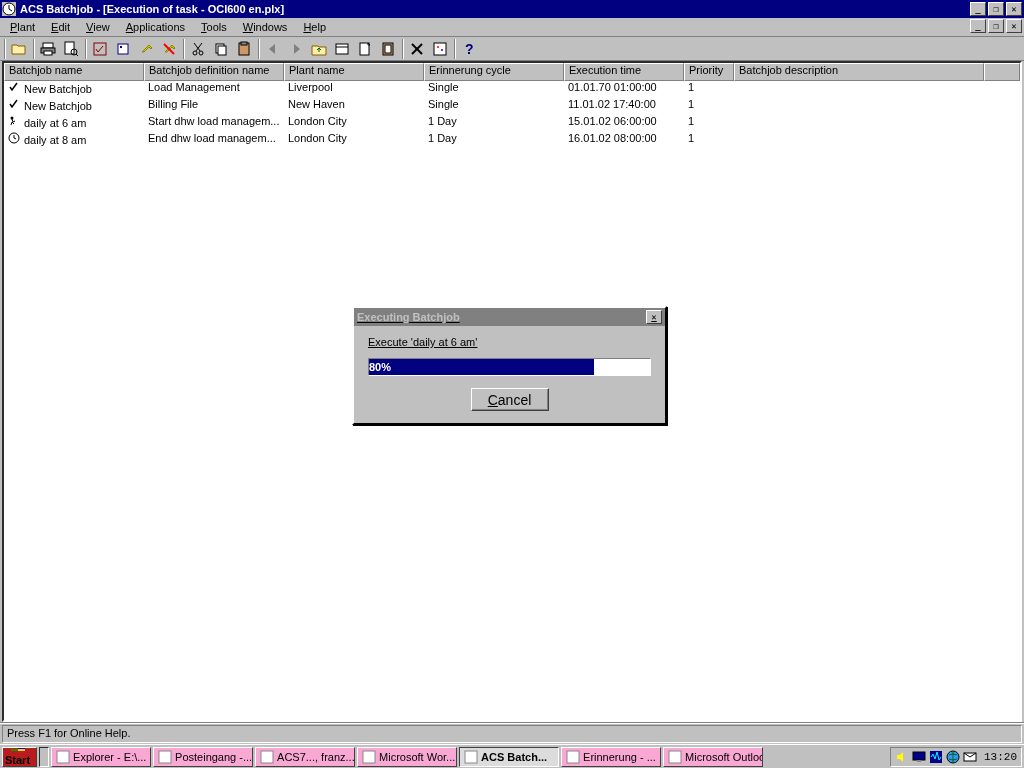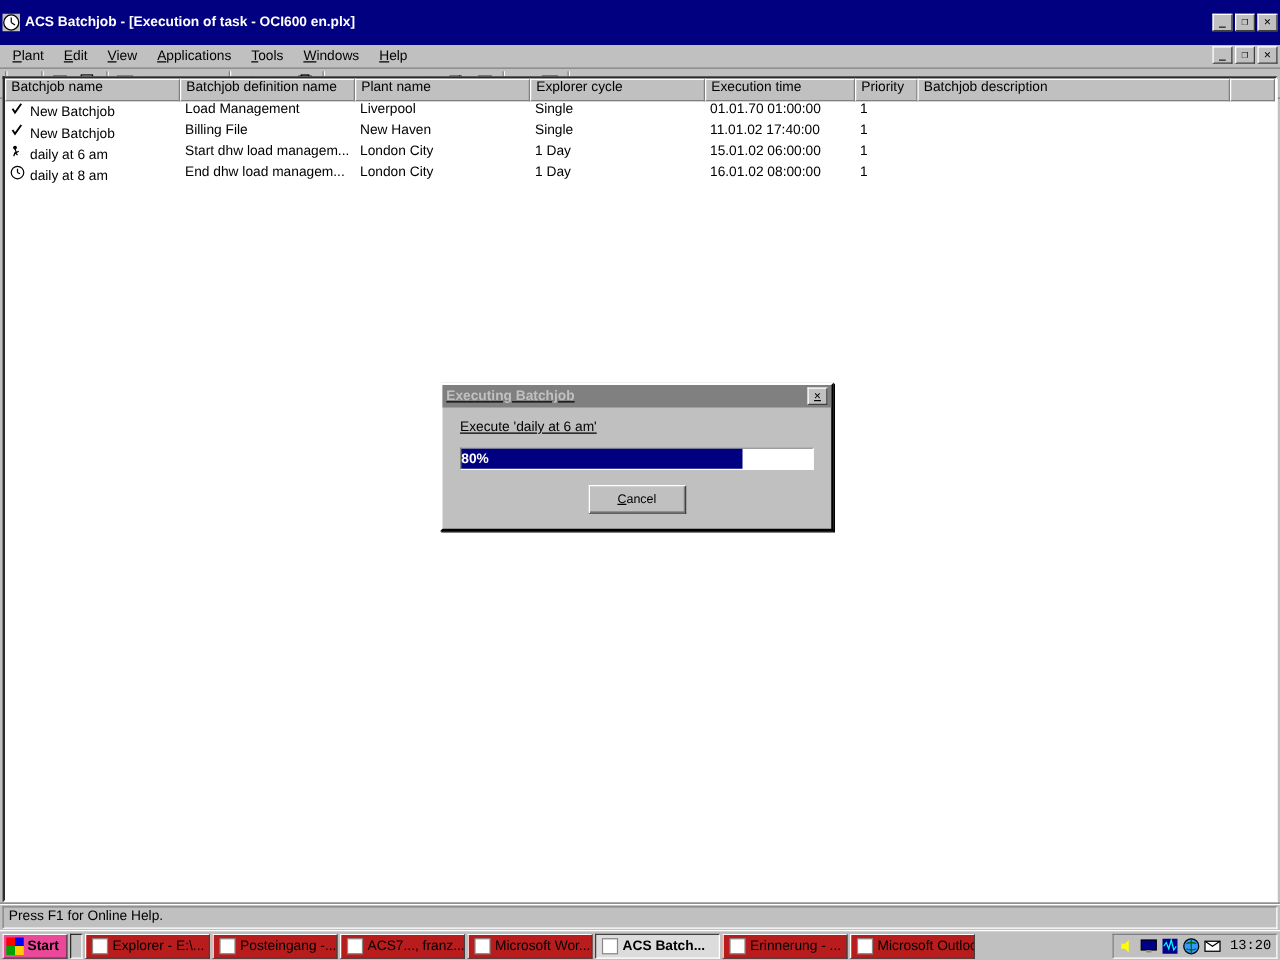--- a/index.html
+++ b/index.html
@@ -8,21 +8,21 @@
     font-size: 11px;
     background: #c0c0c0;
     width: 1024px;
     height: 768px;
     overflow: hidden;
     position: relative;
   }
   .titlebar {
     background: #000080;
     color: #fff;
-    height: 36px;
+    height: 18px;
     display: flex;
     align-items: center;
     padding: 0 2px;
     font-weight: bold;
   }
   .titlebar .title-icon {
     width: 14px; height: 14px;
     background: #c0c0c0;
     margin-right: 4px;
     display: inline-flex;
@@ -183,21 +183,21 @@
   }
   .dlg-btns { text-align:center; }
   .btn-cancel {
     width: 78px; height: 23px;
     background:#c0c0c0;
     border:1px solid #fff;
     border-right-color:#404040;
     border-bottom-color:#404040;
     box-shadow: inset -1px -1px 0 #808080;
     font-family: inherit;
-    font-size: 10px;
+    font-size: 14px;
   }
   .statusbar {
     position:absolute;
     left:0; right:0; bottom:24px;
     height:22px;
     background:#c0c0c0;
     border-top:1px solid #808080;
     box-shadow: inset 0 1px 0 #fff;
     display:flex;
     align-items:flex-start;
@@ -218,48 +218,49 @@
     background:#c0c0c0;
     border-top:1px solid #fff;
     display:flex;
     align-items:center;
     padding: 0 2px;
     gap:2px;
   }
   .start-btn {
     height:20px;
     padding:0 6px 0 2px;
-    background:#ec4899;
+    background:#b91c1c;
     border:1px solid #fff;
     border-right-color:#404040;
     border-bottom-color:#404040;
     display:flex;
     align-items:center;
     font-weight:bold;
     gap:3px;
+    flex-direction:column;
   }
   .start-btn .flag {
     width:14px; height:14px;
     background:
       linear-gradient(#ff0000 0 50%, #00a000 0) left/7px 100% no-repeat,
       linear-gradient(#0000ff 0 50%, #ffcc00 0) right/7px 100% no-repeat;
   }
   .qlaunch {
     height:20px;
     border:1px inset #fff;
     border-top-color:#808080;
     border-left-color:#808080;
     width:10px;
   }
   .task-btn {
     height:20px;
     flex: 0 0 100px;
     max-width:100px;
     padding:0 4px;
-    background:#b91c1c;
+    background:#f9a8d4;
     border:1px solid #fff;
     border-right-color:#404040;
     border-bottom-color:#404040;
     overflow:hidden;
     white-space:nowrap;
     display:flex;
     align-items:center;
     gap:3px;
   }
   .task-btn.active {
@@ -444,21 +445,21 @@
         <text x="4" y="13" font-size="14" font-weight="bold" fill="#000080">?</text>
       </svg>
     </div>
 </div>
 
 <div class="list-area">
   <div class="list-header">
     <div class="col c0">Batchjob name</div>
     <div class="col c1">Batchjob definition name</div>
     <div class="col c2">Plant name</div>
-    <div class="col c3">Explorer cycle</div>
+    <div class="col c3">Erinnerung cycle</div>
     <div class="col c4">Execution time</div>
     <div class="col c5">Priority</div>
     <div class="col c6">Batchjob description</div>
     <div class="col c7"></div>
   </div>
   <div class="list-body" id="list-body">
       <div class="row">
         <div class="cell c0"><span class="cell-icon">
             <svg width="12" height="12" viewBox="0 0 12 12">
               <path d="M2 6l2 3 5-7" stroke="#000" fill="none" stroke-width="1.5"></path>

